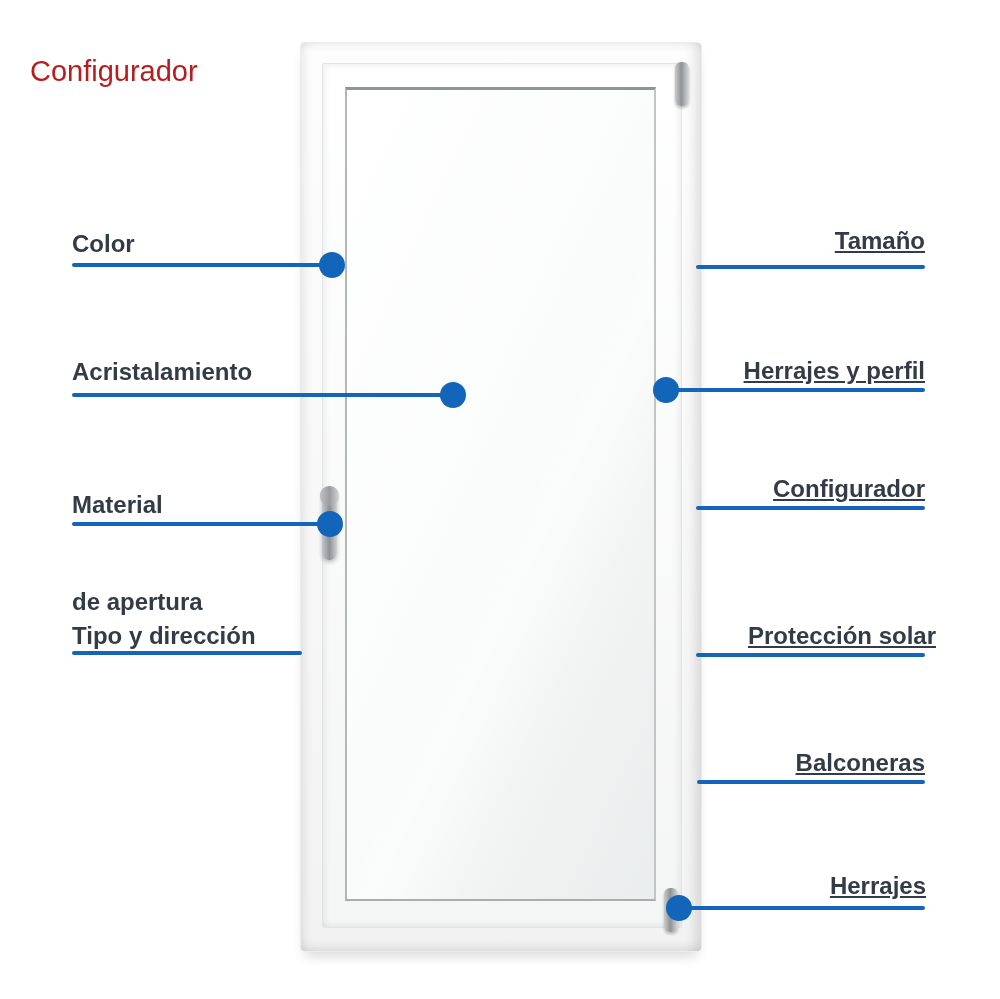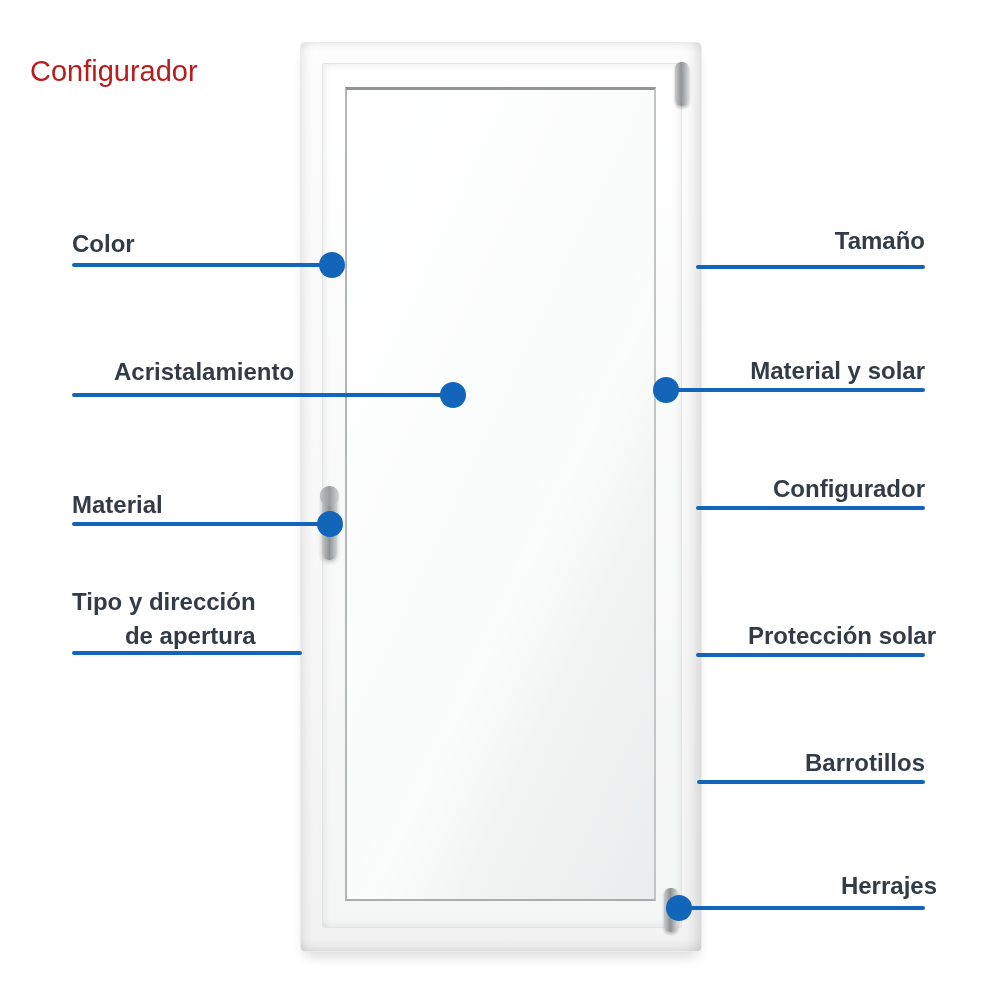--- a/index.html
+++ b/index.html
@@ -54,36 +54,36 @@
   .handle{
     position:absolute;left:322px;top:488px;width:15px;height:72px;border-radius:7px;
     background:linear-gradient(90deg,#c4c7c8 0%,#8e9294 50%,#cfd1d2 100%);
     box-shadow:0 2px 4px rgba(0,0,0,0.25);
   }
   .handle::before{
     content:"";position:absolute;left:-2px;top:-2px;width:19px;height:20px;border-radius:9px;
     background:linear-gradient(90deg,#bfc2c3,#999d9f,#d2d4d5);
   }
   
-  .lbl{position:absolute;font-size:24px;font-weight:700;color:#333b47;line-height:34px;white-space:nowrap;text-align:right;}
-  .lbl.right{text-align:center;}
+  .lbl{position:absolute;font-size:24px;font-weight:700;color:#333b47;line-height:34px;white-space:nowrap;}
+  .lbl.right{text-align:center;text-decoration:underline;}
   .line{position:absolute;height:4px;background:#1265b8;border-radius:2px;}
   .dot{position:absolute;width:26px;height:26px;border-radius:50%;background:#1265b8;}
   
   .lbl-color{left:72px;top:227px;}          .line-color{left:72px;top:263px;width:258px;}          .dot-color{left:319px;top:252px;}
-  .lbl-acrist{left:72px;top:355px;margin-left:42px;}         .line-acrist{left:72px;top:393px;width:381px;}         .dot-acrist{left:440px;top:382px;}
+  .lbl-acrist{left:72px;top:355px;}         .line-acrist{left:72px;top:393px;width:381px;}         .dot-acrist{left:440px;top:382px;}
   .lbl-manilla{left:72px;top:488px;}        .line-manilla{left:72px;top:522px;width:258px;}        .dot-manilla{left:317px;top:511px;}
   .lbl-tipo{left:72px;top:585px;}           .line-tipo{left:72px;top:651px;width:230px;}
   
   .lbl-tamano{right:75px;top:224px;}        .line-tamano{right:75px;top:265px;width:229px;}
   .lbl-material{right:75px;top:354px;}      .line-material{right:75px;top:388px;width:258px;}      .dot-material{left:653px;top:377px;}
   .lbl-barrot{right:75px;top:472px;}        .line-barrot{right:75px;top:506px;width:229px;}
   .lbl-prote{right:64px;top:619px;}         .line-prote{right:75px;top:653px;width:229px;}
   .lbl-acces{right:75px;top:746px;}         .line-acces{right:75px;top:780px;width:228px;}
-  .lbl-herr{right:63px;top:869px;}          .line-herr{right:75px;top:906px;width:247px;}          .dot-herr{left:666px;top:895px;}
+  .lbl-herr{right:74px;top:869px;}          .line-herr{right:75px;top:906px;width:247px;}          .dot-herr{left:666px;top:895px;}
 </style>
 </head>
 <body>
 
 <div class="stage">
 
   <div class="title">
     <div class="t1">Configurador</div>
   </div>
 
@@ -102,38 +102,38 @@
 
   <div class="lbl lbl-acrist">Acristalamiento</div>
   <div class="line line-acrist"></div>
   <div class="dot dot-acrist"></div>
 
   <div class="lbl lbl-manilla">Material</div>
   <div class="line line-manilla"></div>
   <div class="dot dot-manilla"></div>
 
   <div class="lbl lbl-tipo">
+    <div>de apertura</div>
     <div>Tipo y dirección</div>
-    <div>de apertura</div>
   </div>
   <div class="line line-tipo"></div>
 
   <div class="lbl right lbl-tamano">Tamaño</div>
   <div class="line line-tamano"></div>
 
-  <div class="lbl right lbl-material">Material y solar</div>
+  <div class="lbl right lbl-material">Herrajes y perfil</div>
   <div class="line line-material"></div>
   <div class="dot dot-material"></div>
 
   <div class="lbl right lbl-barrot">Configurador</div>
   <div class="line line-barrot"></div>
 
   <div class="lbl right lbl-prote">Protección solar</div>
   <div class="line line-prote"></div>
 
-  <div class="lbl right lbl-acces">Barrotillos</div>
+  <div class="lbl right lbl-acces">Balconeras</div>
   <div class="line line-acces"></div>
 
   <div class="lbl right lbl-herr">Herrajes</div>
   <div class="line line-herr"></div>
   <div class="dot dot-herr"></div>
 
 </div>
 
 </body></html>

